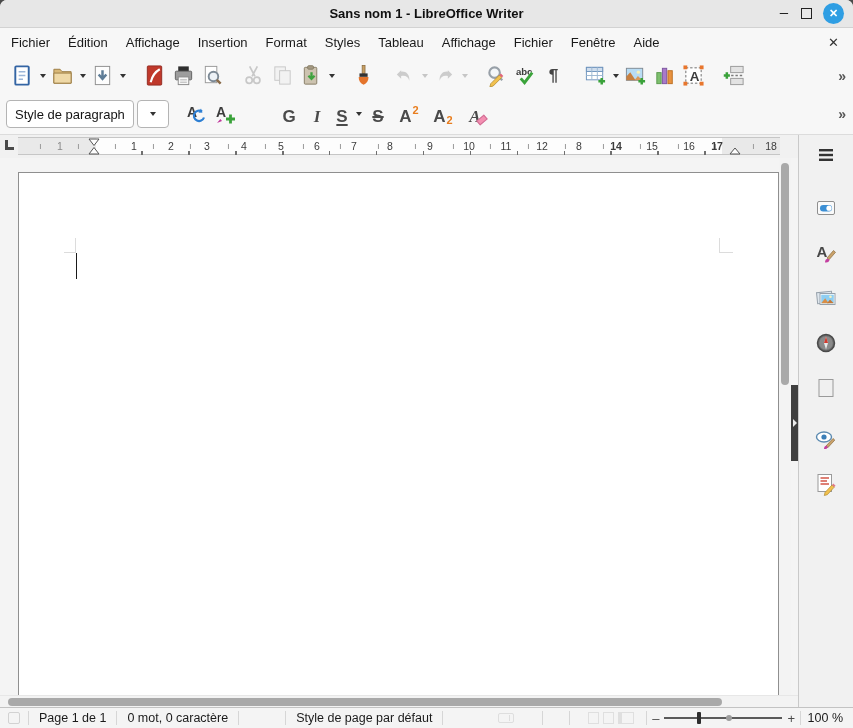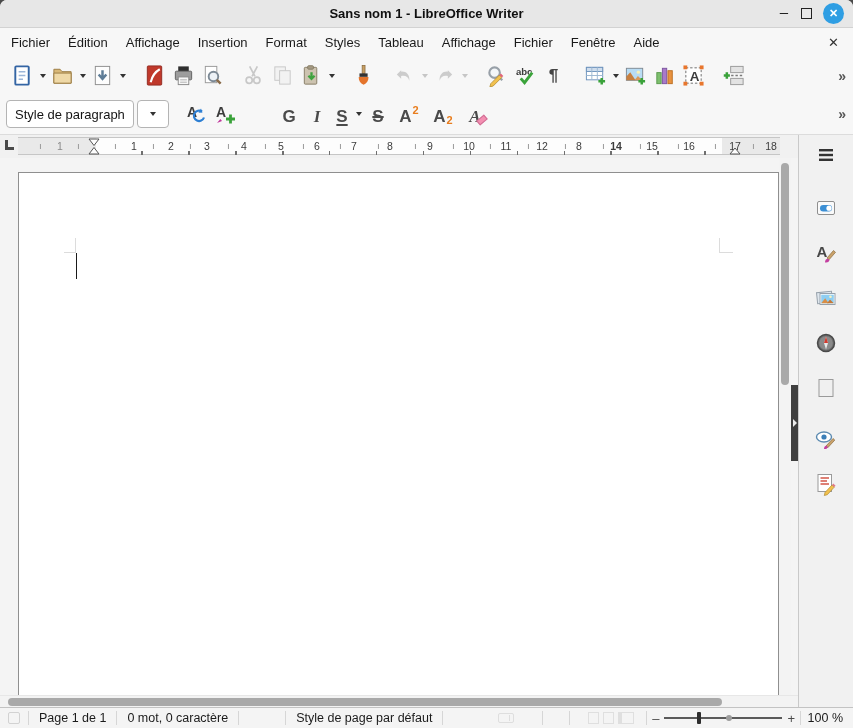--- a/index.html
+++ b/index.html
@@ -390,21 +390,21 @@
             <span class="rnum" style="left: 354px;">7</span>
             <span class="rnum" style="left: 390px;">8</span>
             <span class="rnum" style="left: 430px;">9</span>
             <span class="rnum" style="left: 469px;">10</span>
             <span class="rnum" style="left: 506px;">11</span>
             <span class="rnum" style="left: 542px;">12</span>
             <span class="rnum" style="left: 579px;">8</span>
             <span class="rnum" style="left: 616px; font-weight: bold;">14</span>
             <span class="rnum" style="left: 652px;">15</span>
             <span class="rnum" style="left: 689px;">16</span>
-            <span class="rnum" style="left: 735px;">17</span>
+            <span class="rnum" style="left: 717px; font-weight: bold;">17</span>
             <span class="rnum" style="left: 771px;">18</span>
           </div>
         <svg class="indent-left" width="12" height="17">
             <path d="M1 1 h10 l-5 6.5 z" fill="#fdfdfd" stroke="#555"></path>
             <path d="M1 16 h10 l-5 -6.5 z" fill="#fdfdfd" stroke="#555"></path>
           </svg>
         <svg class="indent-right" width="12" height="8">
             <path d="M1 7 h10 l-5 -6 z" fill="#fdfdfd" stroke="#555"></path>
           </svg>
       </div>

